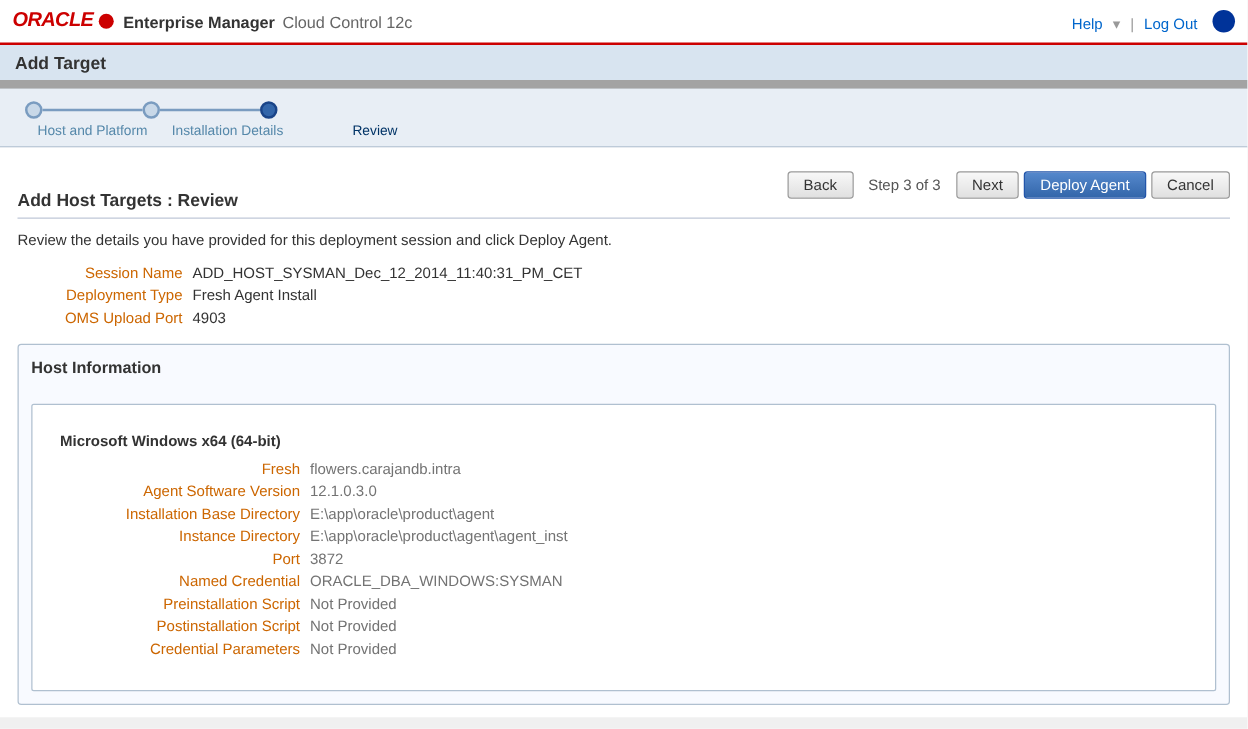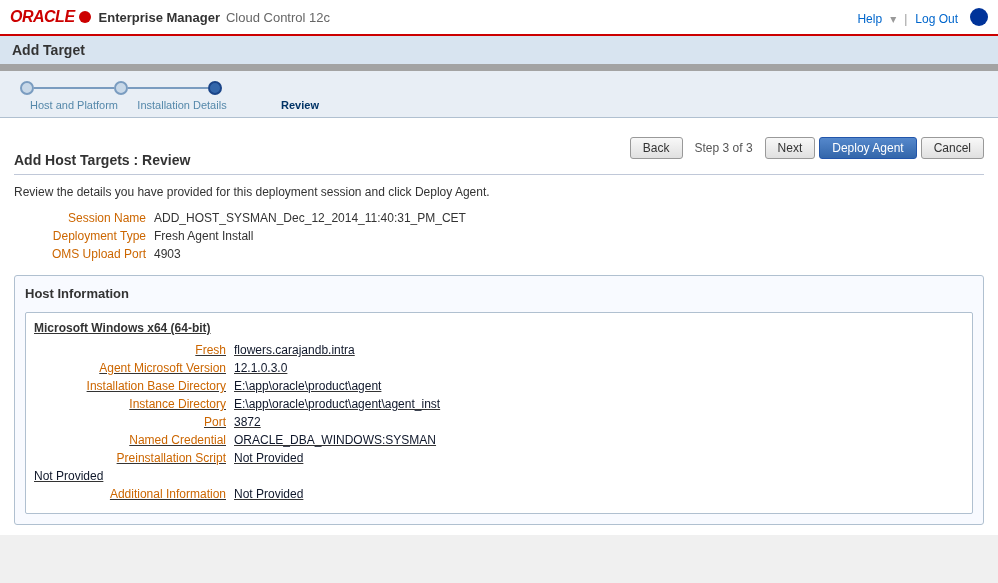--- a/index.html
+++ b/index.html
@@ -107,21 +107,21 @@
       margin-bottom: 6px;
     }
     .step-label {
       font-size: 11px;
       color: #5588aa;
       width: 108px;
       text-align: center;
     }
     .step-label.active {
       color: #003366;
-      font-weight: bold;
+      font-weight: normal;
       padding-left: 20px;
     }
 
     
     .main-content {
       padding: 10px 14px;
       background: #fff;
       margin: 0;
     }
 
@@ -199,28 +199,27 @@
     .host-info-panel {
       border: 1px solid #b0c0d0;
       border-radius: 3px;
       padding: 10px;
       background: #f8faff;
     }
     .host-info-title {
       font-size: 13px;
       font-weight: bold;
       color: #333;
-      margin-bottom: 11px;
+      margin-bottom: 22px;
     }
     .host-os-panel {
       border: 1px solid #b0c0d0;
       border-radius: 2px;
-      padding: 8px;
+      padding: 22px;
       background: #fff;
-      text-decoration: underline;
     }
     .host-os-title {
       font-size: 12px;
       font-weight: bold;
       color: #333;
       margin-bottom: 8px;
     }
     .host-form-row {
       display: flex;
       align-items: baseline;
@@ -229,21 +228,21 @@
     .host-form-label {
       color: #cc6600;
       font-size: 12px;
       text-align: right;
       width: 200px;
       padding-right: 8px;
       flex-shrink: 0;
     }
     .host-form-value {
       font-size: 12px;
-      color: #0f172a;
+      color: #737373;
     }
   </style>
 </head>
 <body>
 
 <div class="top-nav">
   <div class="oracle-logo">
     <span class="oracle-text">ORACLE</span>
     <div class="oracle-box"></div>
   </div>
@@ -310,21 +309,21 @@
   <div class="host-info-panel">
     <div class="host-info-title">Host Information</div>
     <div class="host-os-panel">
       <div class="host-os-title">Microsoft Windows x64 (64-bit)</div>
       <div id="host-rows-container">
           <div class="host-form-row">
             <span class="host-form-label">Fresh</span>
             <span class="host-form-value">flowers.carajandb.intra</span>
           </div>
           <div class="host-form-row">
-            <span class="host-form-label">Agent Microsoft Version</span>
+            <span class="host-form-label">Agent Software Version</span>
             <span class="host-form-value">12.1.0.3.0</span>
           </div>
           <div class="host-form-row">
             <span class="host-form-label">Installation Base Directory</span>
             <span class="host-form-value">E:\app\oracle\product\agent</span>
           </div>
           <div class="host-form-row">
             <span class="host-form-label">Instance Directory</span>
             <span class="host-form-value">E:\app\oracle\product\agent\agent_inst</span>
           </div>
@@ -334,23 +333,24 @@
           </div>
           <div class="host-form-row">
             <span class="host-form-label">Named Credential</span>
             <span class="host-form-value">ORACLE_DBA_WINDOWS:SYSMAN</span>
           </div>
           <div class="host-form-row">
             <span class="host-form-label">Preinstallation Script</span>
             <span class="host-form-value">Not Provided</span>
           </div>
           <div class="host-form-row">
+            <span class="host-form-label">Postinstallation Script</span>
             <span class="host-form-value">Not Provided</span>
           </div>
           <div class="host-form-row">
-            <span class="host-form-label">Additional Information</span>
+            <span class="host-form-label">Credential Parameters</span>
             <span class="host-form-value">Not Provided</span>
           </div>
         </div>
     </div>
   </div>
 
 </div>
 
 </body></html>

